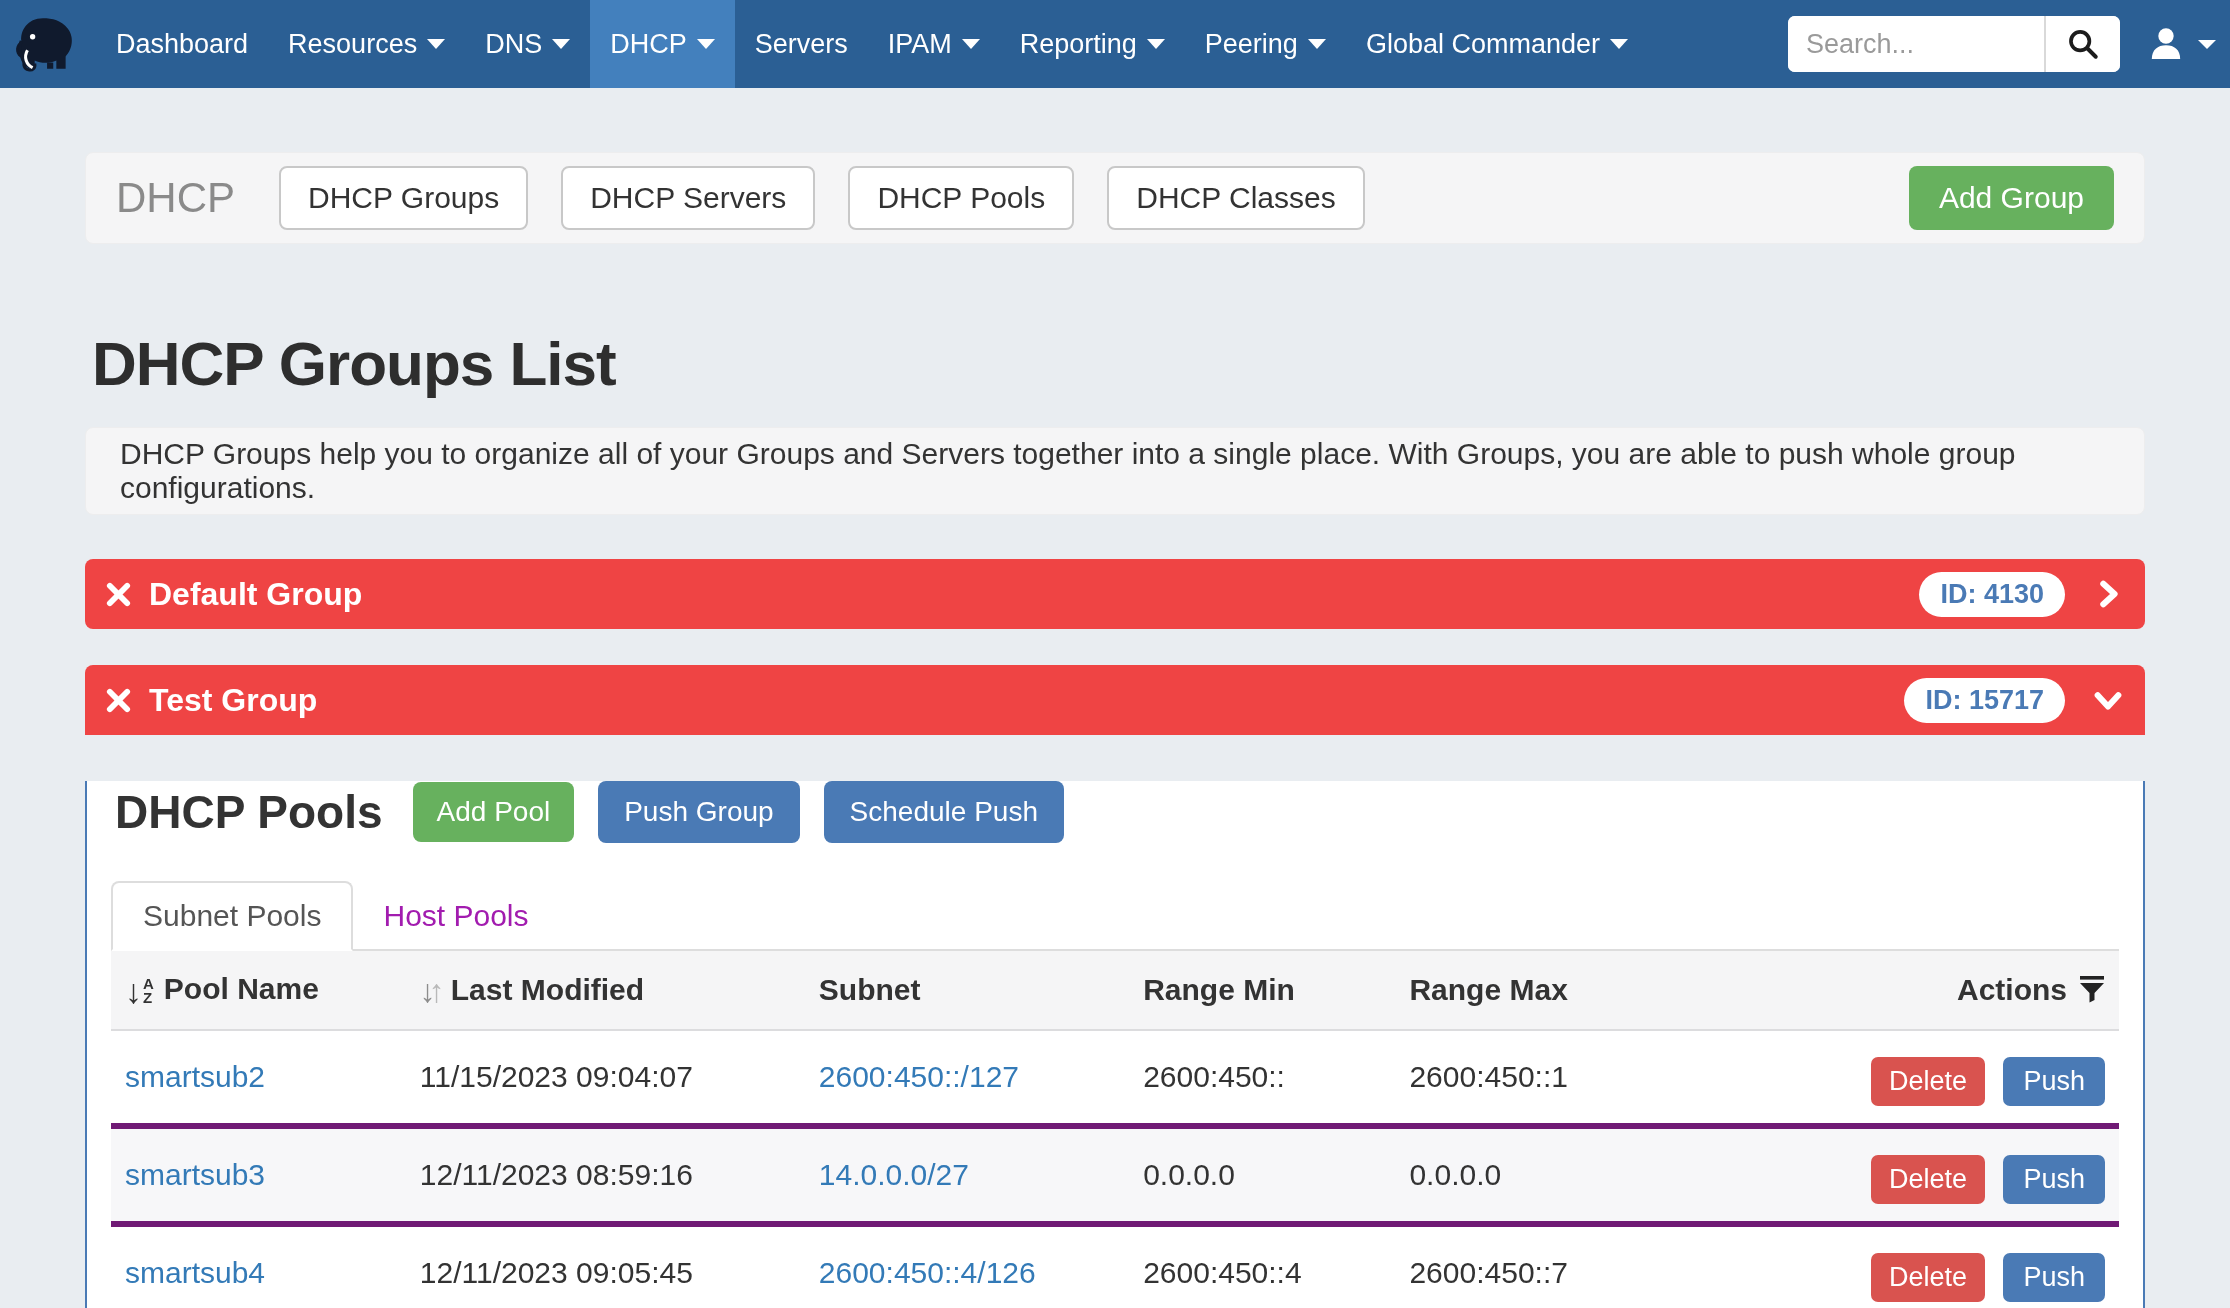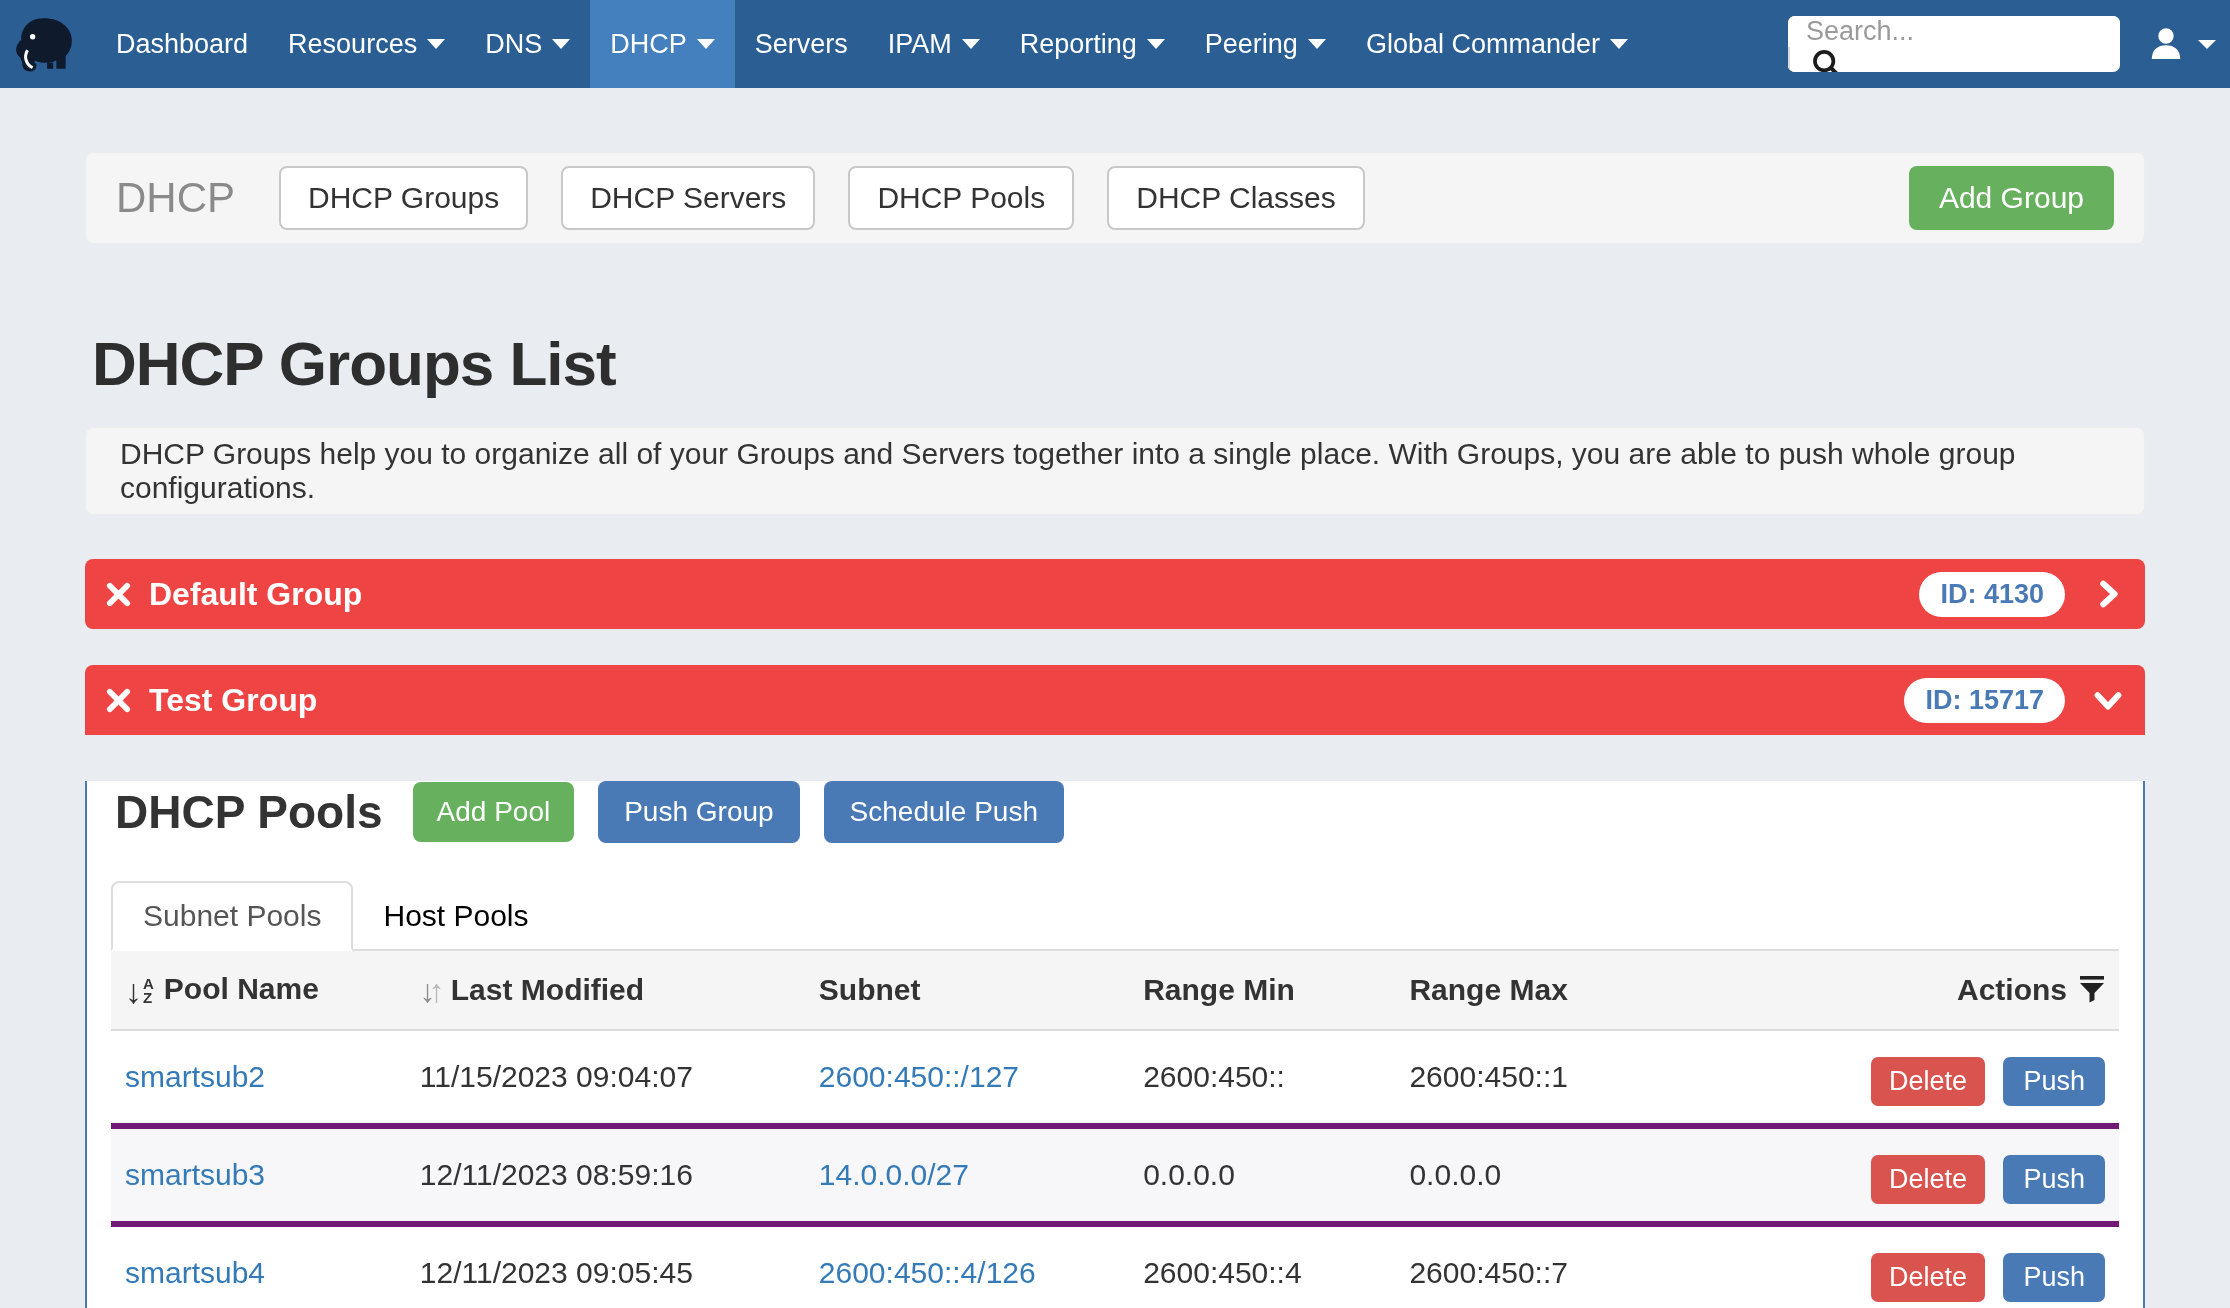--- a/index.html
+++ b/index.html
@@ -26,21 +26,21 @@
   .nav-item.active { background: #4380bd; }
   .caret {
     display: inline-block; margin-left: 10px;
     width: 0; height: 0;
     border-left: 9px solid transparent; border-right: 9px solid transparent;
     border-top: 10px solid #fff;
   }
   .nav-right { margin-left: auto; display: flex; align-items: center; padding-right: 14px; }
   .search-box {
     display: flex; align-items: stretch; height: 56px; width: 332px;
-    background: #fff; border-radius: 7px; overflow: hidden; flex-direction: column;
+    background: #fff; border-radius: 7px; overflow: hidden;
   }
   .search-box input {
     flex: 1; border: none; outline: none; font-size: 27px;
     padding: 0 18px; color: #333; font-family: inherit; min-width: 0;
   }
   .search-box input::placeholder { color: #9a9a9a; }
   .search-btn {
     width: 76px; background: #fff; border: none; border-left: 2px solid #d9d9d9;
     display: flex; align-items: center; justify-content: center; cursor: pointer;
   }
@@ -115,21 +115,21 @@
 
   .tabs { margin-top: 38px; display: flex; align-items: flex-end; border-bottom: 2px solid #ddd; }
   .tab {
     font-size: 30px; padding: 16px 30px; cursor: pointer;
   }
   .tab.active {
     background: #fff; color: #555;
     border: 2px solid #ddd; border-bottom: 2px solid #fff;
     border-radius: 8px 8px 0 0; margin-bottom: -2px;
   }
-  .tab.inactive { color: #000000; }
+  .tab.inactive { color: #a21caf; }
 
   
   table { width: 100%; border-collapse: collapse; font-size: 30px; }
   thead th {
     background: #f5f5f6; text-align: left; font-weight: 700; color: #333;
     padding: 21px 14px; border-bottom: 2px solid #dcdcde; white-space: nowrap;
   }
   tbody td { padding: 17px 14px; border-top: 6px solid #701a75; white-space: nowrap; }
   tbody tr:first-child td { border-top: none; }
   tbody tr:nth-child(even) { background: #f7f7f9; }

